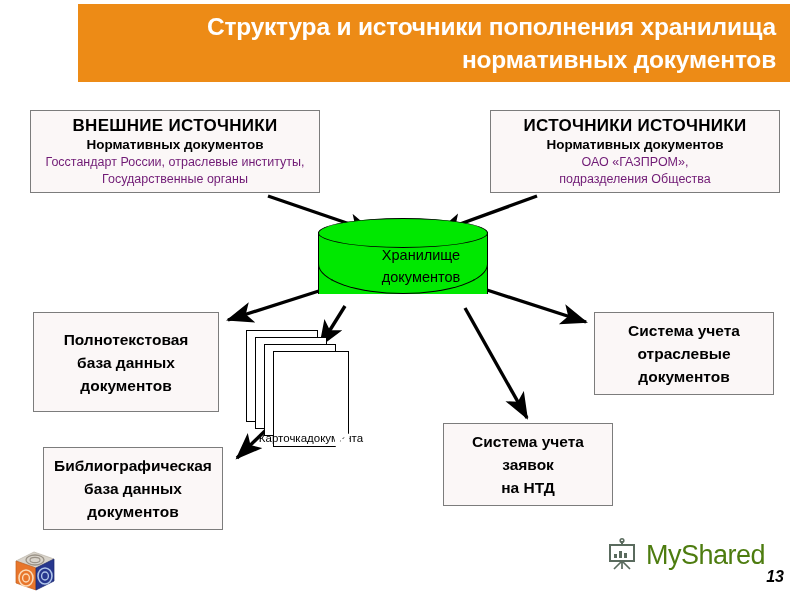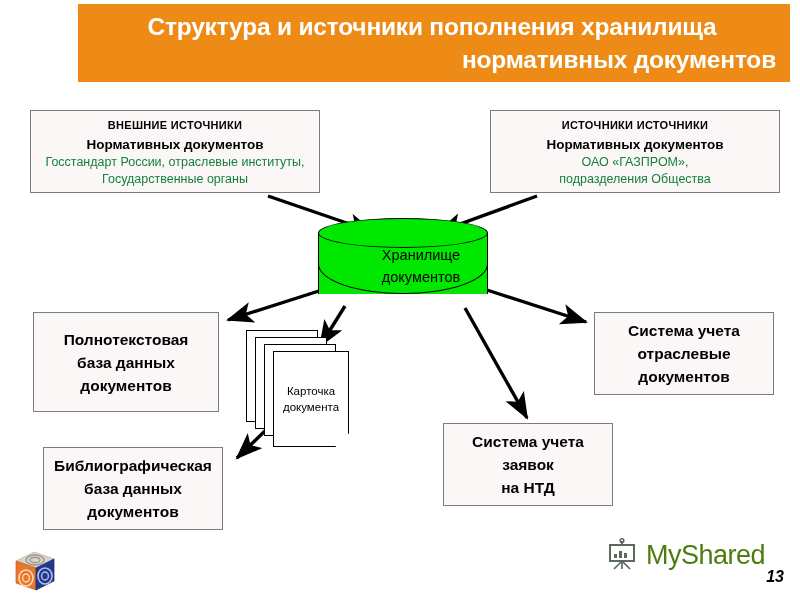--- a/index.html
+++ b/index.html
@@ -34,56 +34,56 @@
     justify-content: center;
   }
   .title-line {
     color: #ffffff;
     font-weight: bold;
     font-size: 24.5px;
     line-height: 33px;
     letter-spacing: -0.2px;
     white-space: nowrap;
   }
-  .title-line.l1 { text-align: center; }
+  .title-line.l1 { text-align: right; }
   .title-line.l2 { text-align: right; }
 
   
   .box {
     position: absolute;
     box-sizing: border-box;
     background: #FBF7F7;
     border: 1.5px solid #7C7C7C;
     display: flex;
     flex-direction: column;
     align-items: center;
     justify-content: center;
     text-align: center;
     color: #000000;
   }
   .box .ln {
     display: block;
     white-space: nowrap;
   }
   .ln.head {
-    font-size: 11px;
+    font-size: 17px;
     font-weight: bold;
     line-height: 21px;
     letter-spacing: 0.3px;
   }
   .ln.sub {
     font-size: 13.5px;
     font-weight: bold;
     line-height: 18px;
   }
   .ln.detail {
     font-size: 12.5px;
     font-weight: normal;
     line-height: 17px;
-    color: #15803d;
+    color: #701a75;
   }
   .ln.bigbold {
     font-size: 15.5px;
     font-weight: bold;
     line-height: 23px;
   }
 
   
   #box-external { left: 30px;  top: 110px; width: 290px; height: 83px; }
   #box-internal { left: 490px; top: 110px; width: 290px; height: 83px; }
@@ -159,22 +159,22 @@
     width: 72px;
     height: 92px;
   }
   .card.c1 { left: 0px;  top: 0px;  }
   .card.c2 { left: 9px;  top: 7px;  }
   .card.c3 { left: 18px; top: 14px; }
   .card.front {
     left: 27px; top: 21px;
     width: 76px; height: 96px;
     display: flex;
-    flex-direction: column;
-    align-items: center;
+    flex-direction: row;
+    align-items: flex-end;
     justify-content: center;
     z-index: 4;
   }
   .card.front .ctext {
     font-size: 11.5px;
     line-height: 16px;
     color: #000;
     text-align: center;
     white-space: nowrap;
   }

